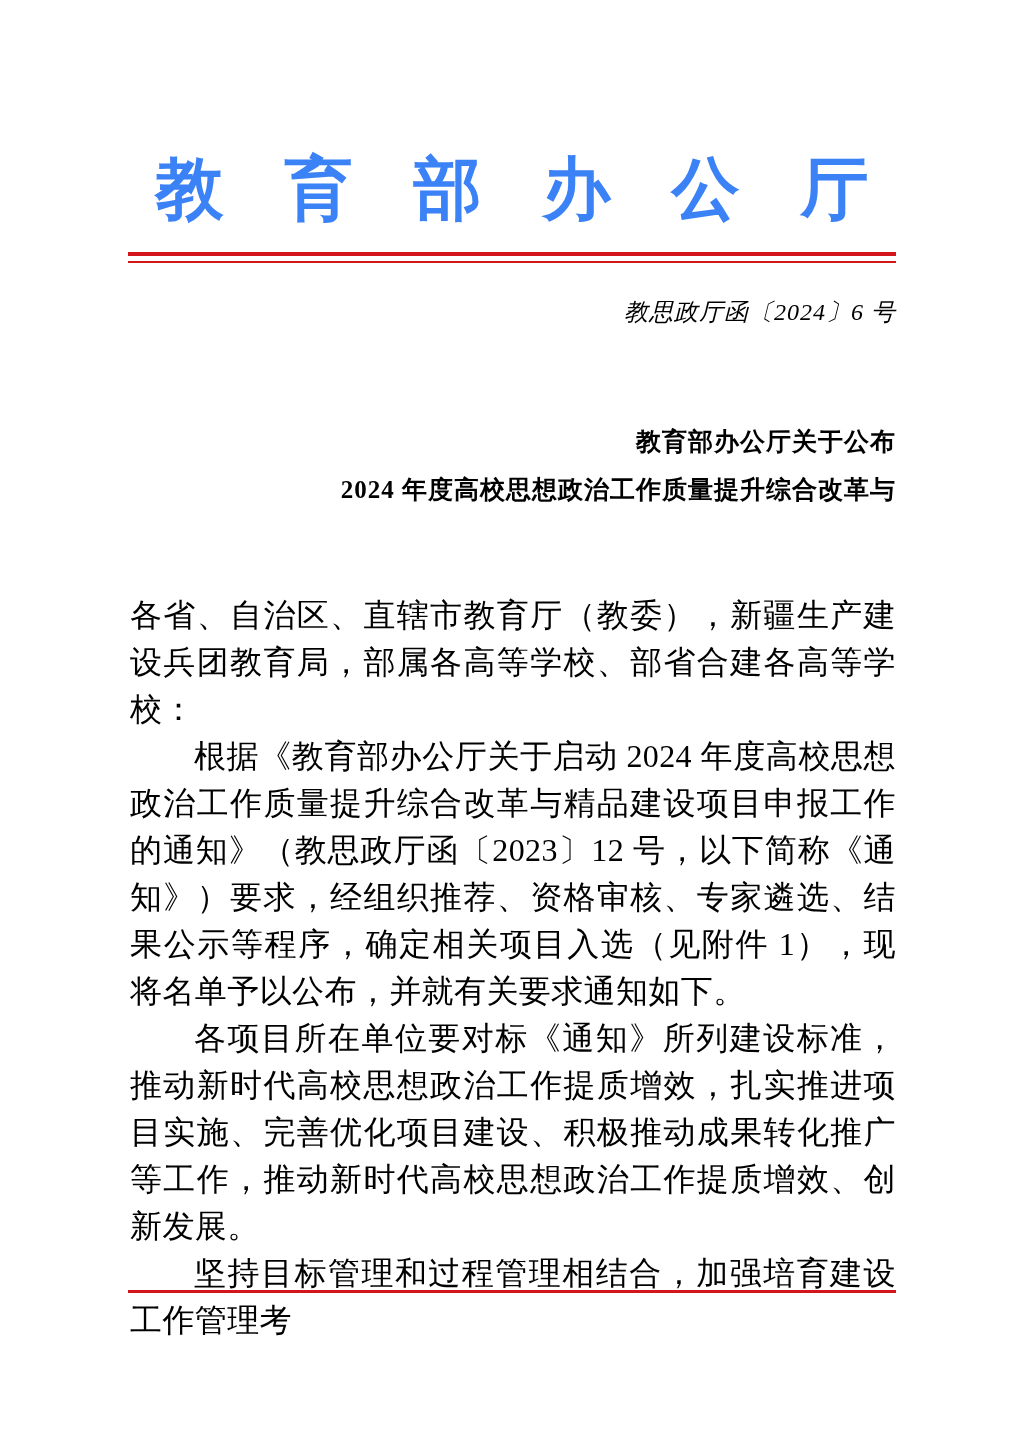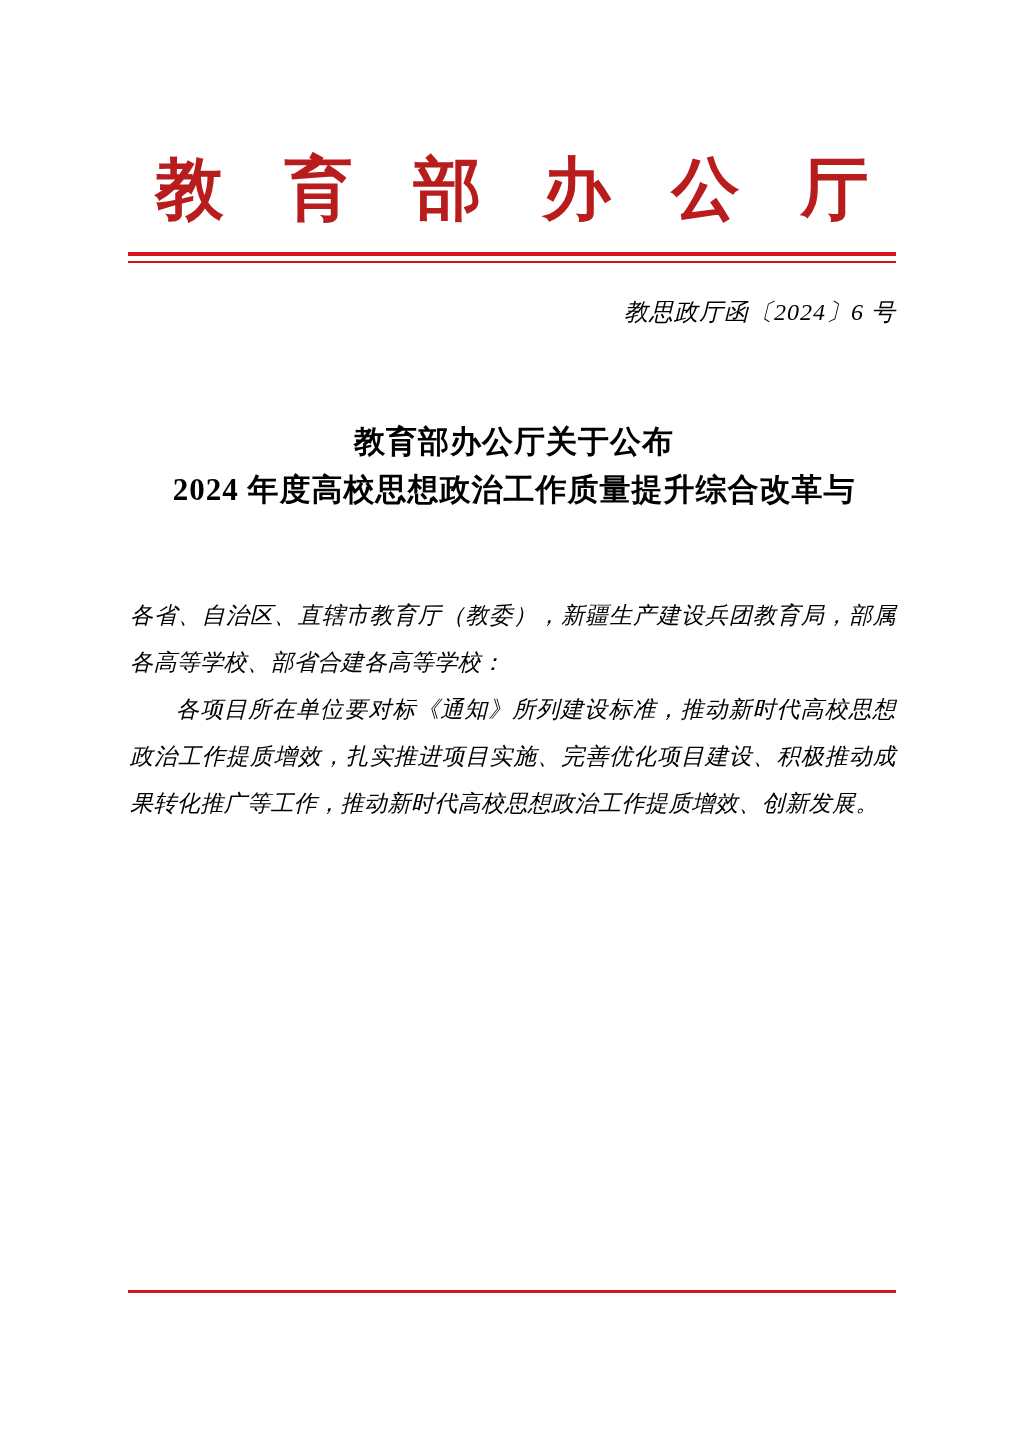--- a/index.html
+++ b/index.html
@@ -26,21 +26,21 @@
   
   .masthead {
     position: absolute;
     left: 0;
     right: 0;
     top: 150px;
     text-align: center;
   }
   .masthead-title {
     font-family: "Liberation Serif", "DejaVu Serif", serif;
-    color: #b91c1c;
+    color: #3b82f6;
     font-size: 68px;
     font-weight: bold;
     letter-spacing: 22px;
     text-indent: 22px;
     line-height: 1.15;
     white-space: nowrap;
   }
 
   
   .rule-thick {
@@ -70,43 +70,42 @@
     white-space: nowrap;
     font-style: italic;
   }
 
   
   .title-block {
     position: absolute;
     left: 132px;
     right: 128px;
     top: 418px;
-    text-align: center;
+    text-align: right;
     font-weight: bold;
-    font-size: 31px;
+    font-size: 25px;
     line-height: 48px;
     letter-spacing: 1px;
   }
   .title-line {
     display: block;
     white-space: nowrap;
   }
 
   
   .body-block {
     position: absolute;
     left: 130px;
     right: 128px;
     top: 592px;
-    font-size: 23px;
+    font-size: 32px;
     line-height: 47px;
     text-align: justify;
     text-justify: inter-ideograph;
     letter-spacing: 0.4px;
-    font-style: italic;
   }
   .para {
     margin: 0;
     text-indent: 2em;
   }
   .para.no-indent {
     text-indent: 0;
   }
   .section-head {
     margin: 0;
@@ -140,20 +139,22 @@
   <div class="doc-number">教思政厅函〔2024〕6 号</div>
 
   <div class="title-block">
     <span class="title-line">教育部办公厅关于公布</span>
     <span class="title-line">2024 年度高校思想政治工作质量提升综合改革与</span>
   </div>
 
   <div class="body-block">
     <p class="para no-indent">各省、自治区、直辖市教育厅（教委），新疆生产建设兵团教育局，部属各高等学校、部省合建各高等学校：</p>
 
+    <p class="para">根据《教育部办公厅关于启动 2024 年度高校思想政治工作质量提升综合改革与精品建设项目申报工作的通知》（教思政厅函〔2023〕12 号，以下简称《通知》）要求，经组织推荐、资格审核、专家遴选、结果公示等程序，确定相关项目入选（见附件 1），现将名单予以公布，并就有关要求通知如下。</p>
 
     <p class="para">各项目所在单位要对标《通知》所列建设标准，推动新时代高校思想政治工作提质增效，扎实推进项目实施、完善优化项目建设、积极推动成果转化推广等工作，推动新时代高校思想政治工作提质增效、创新发展。</p>
 
+    <p class="para">坚持目标管理和过程管理相结合，加强培育建设工作管理考</p>
   </div>
 
   <div class="rule-bottom"></div>
 
 </div>
 
 </body></html>

